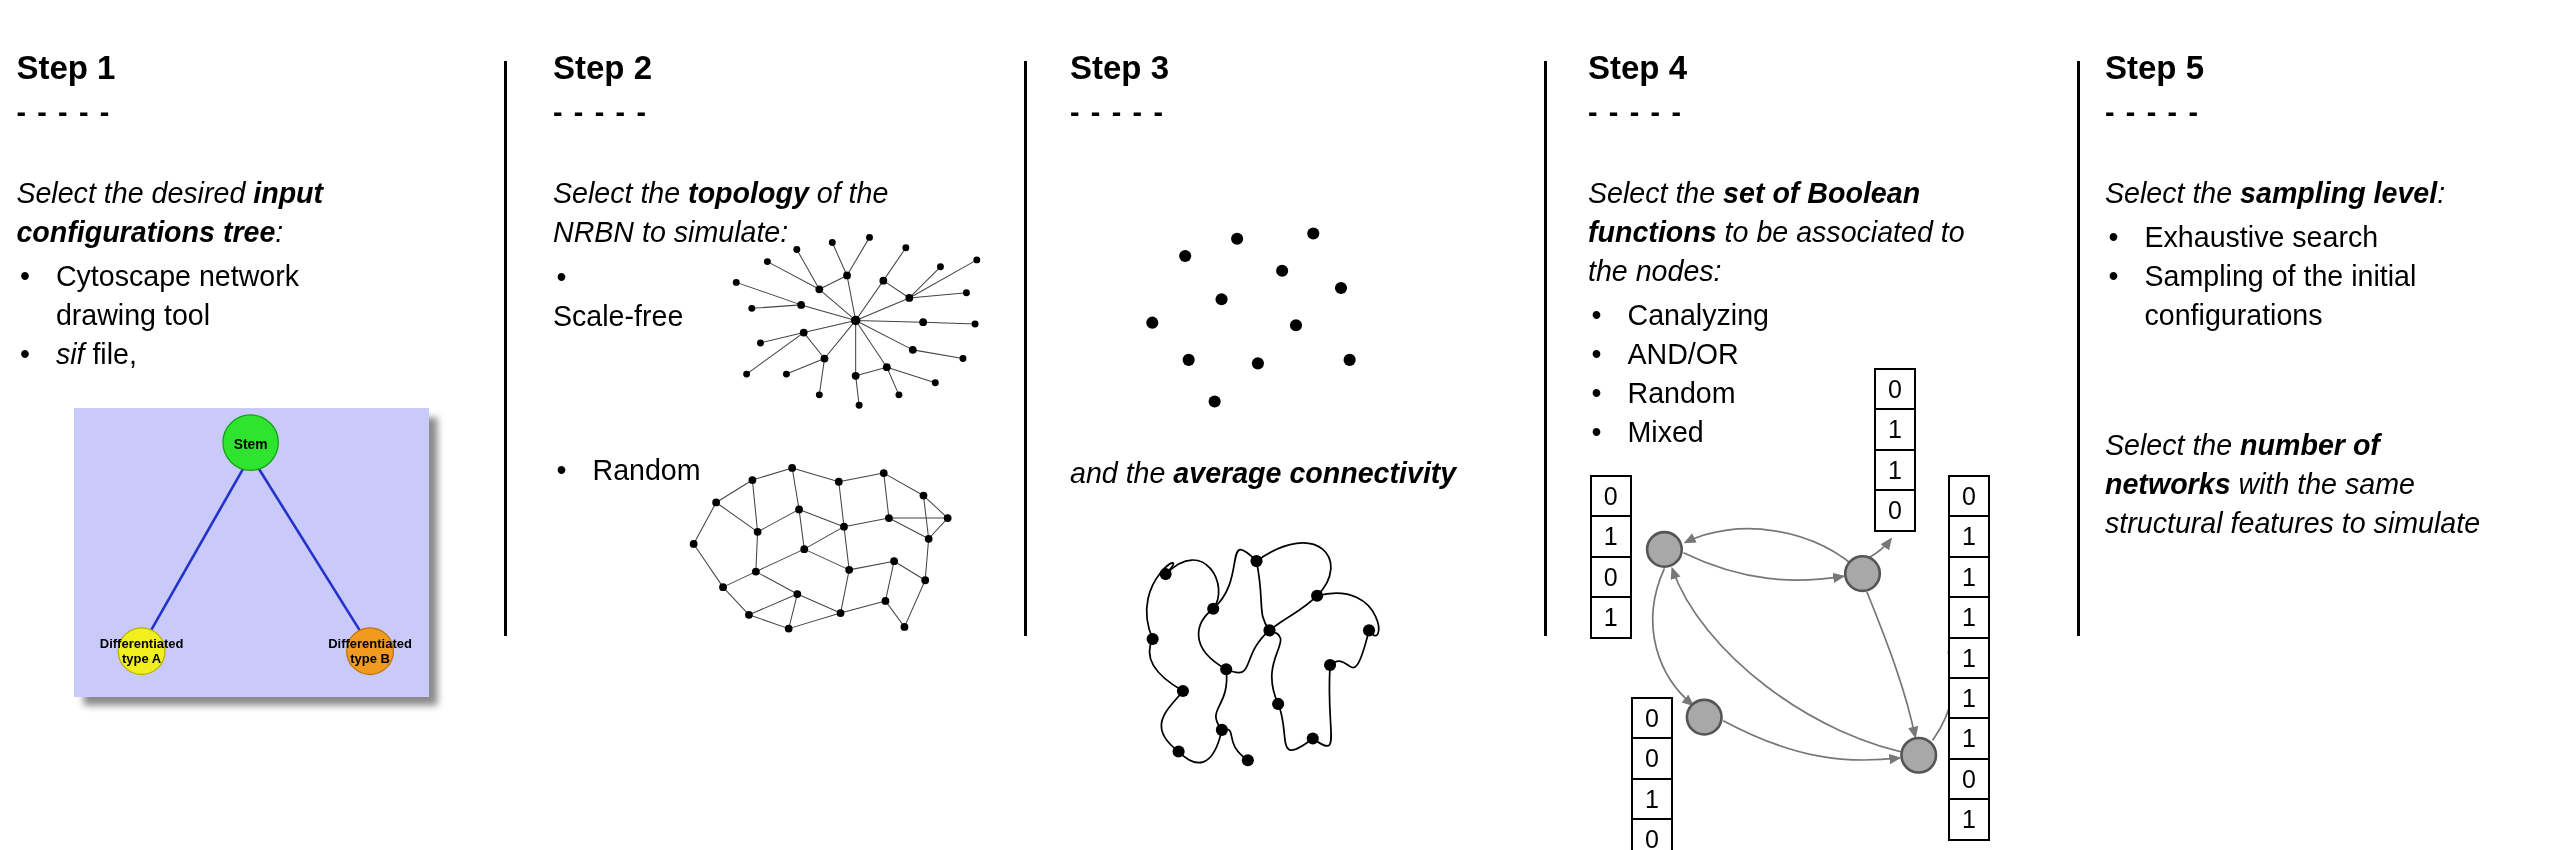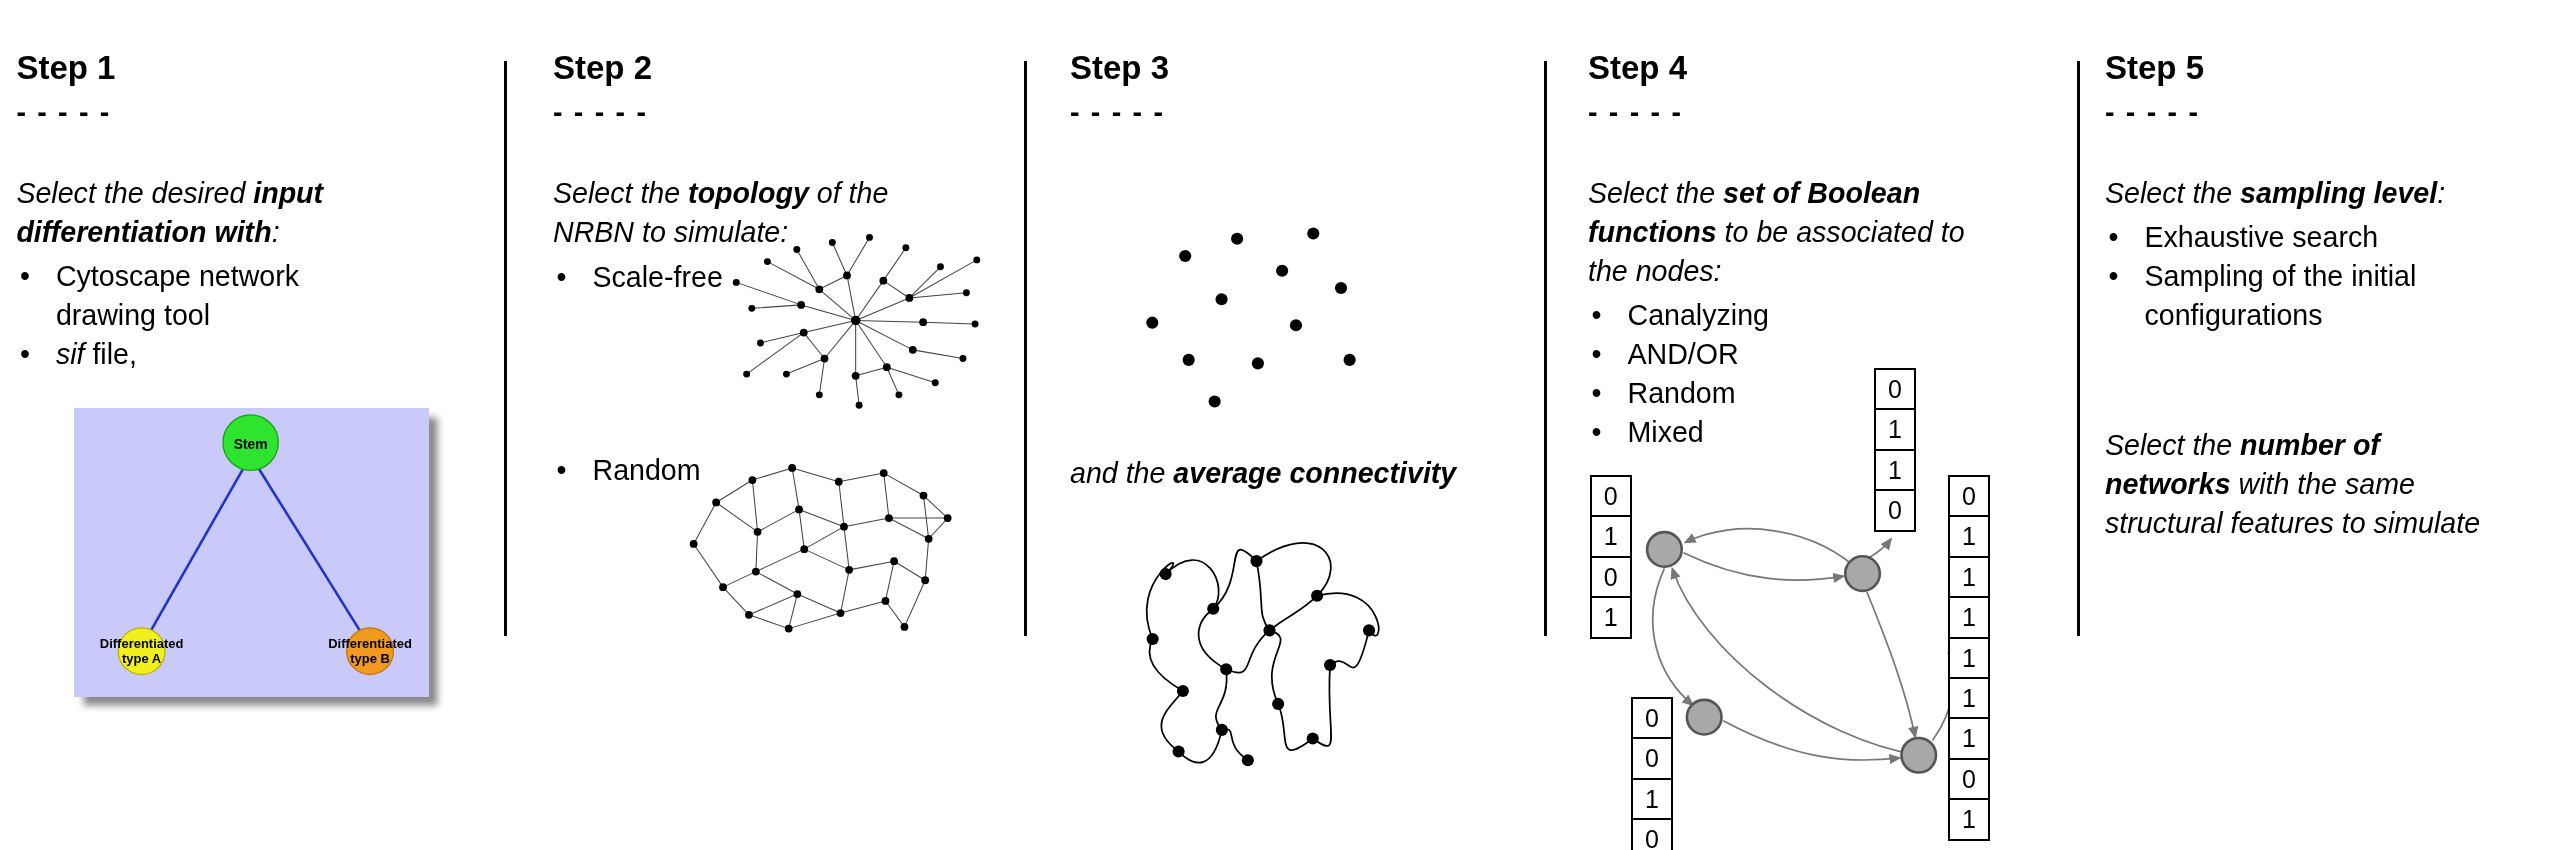--- a/index.html
+++ b/index.html
@@ -47,21 +47,21 @@
   svg text { font-family:"Liberation Sans", sans-serif; }
 </style>
 </head>
 <body>
 
 <div class="col" id="col1">
   <div class="step-title">Step 1</div>
   <div class="dashes">- - - - -</div>
   <div class="para">
     <div><span>Select the desired </span><b>input</b></div>
-    <div><b>differentiation with</b><span>:</span></div>
+    <div><b>configurations tree</b><span>:</span></div>
   </div>
   <div class="bullets">
     <div class="bullet">
       <span class="dot"></span>
       <span>
           <div>Cytoscape network</div>
           <div>drawing tool</div>
         </span>
     </div>
     <div class="bullet">
@@ -87,21 +87,21 @@
 
 <div class="vdiv" id="vdiv1"></div>
 
 <div class="col" id="col2">
   <div class="step-title">Step 2</div>
   <div class="dashes">- - - - -</div>
   <div class="para">
     <div><span>Select the </span><b>topology</b><span> of the</span></div>
     <div><span>NRBN to simulate:</span></div>
   </div>
-  <div class="bullet abs" style="left:0;top:221px;width:216px;">
+  <div class="bullet abs" style="left:0;top:221px;width:216px;flex-direction:column;">
     <span class="dot"></span>
     <span>Scale-free</span>
   </div>
   <div class="net-svg" style="left:164px;top:190px;">
     <svg width="273" height="212" viewBox="0 0 315 245">
       <path fill="none" stroke="#444" stroke-width="1.2" d="M160 108L118 72M160 108L150 56M160 108L192 62M160 108L222 82M160 108L238 110M160 108L226 142M160 108L196 162M160 108L160 172M160 108L124 152M160 108L100 122M160 108L97 90M118 72L92 26M118 72L58 40M150 56L133 18M150 56L176 12M192 62L218 24M222 82L258 46M222 82L288 76M222 82L300 38M238 110L298 112M226 142L284 152M196 162L252 180M196 162L210 194M160 172L164 206M124 152L118 194M124 152L80 170M100 122L50 134M100 122L34 170M97 90L40 94M97 90L22 64M118 72L150 56M192 62L222 82M160 172L196 162M124 152L100 122"></path>
       <circle cx="160" cy="108" r="5.5"></circle>
         <circle cx="118" cy="72" r="4.5"></circle>
         <circle cx="150" cy="56" r="4.5"></circle>
         <circle cx="192" cy="62" r="4.5"></circle>

